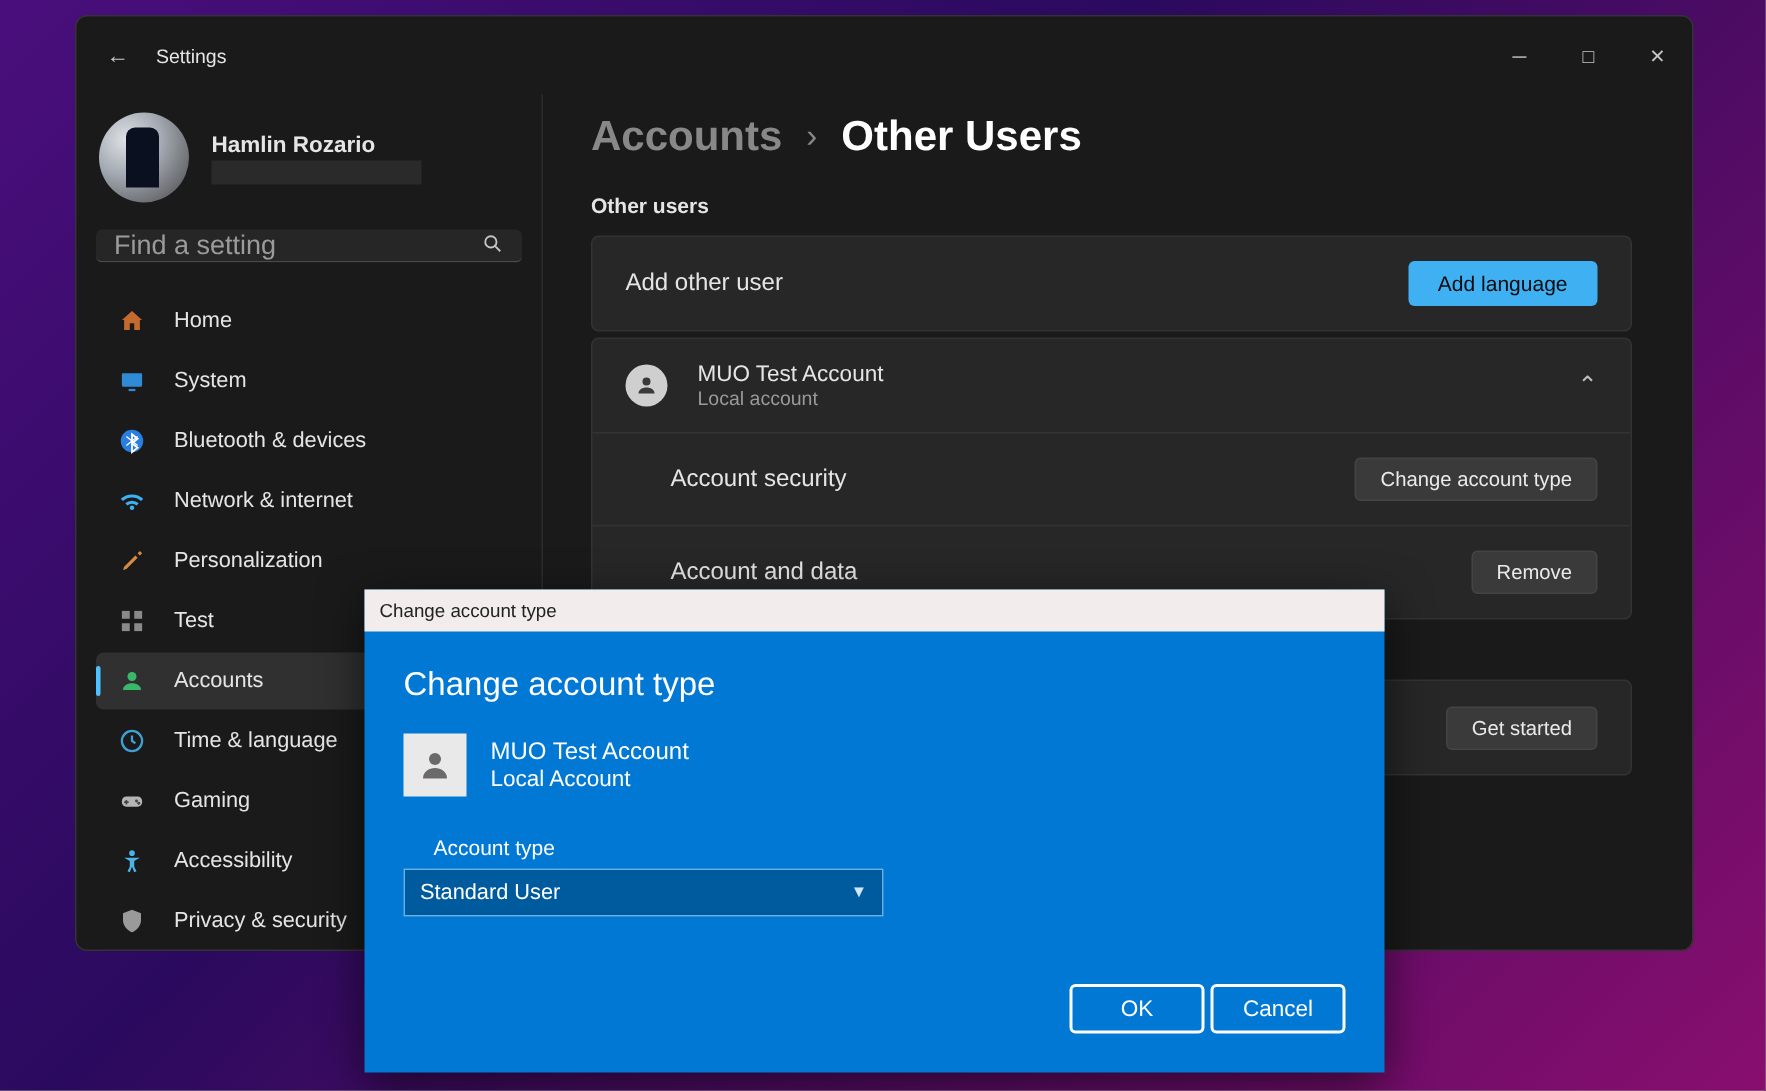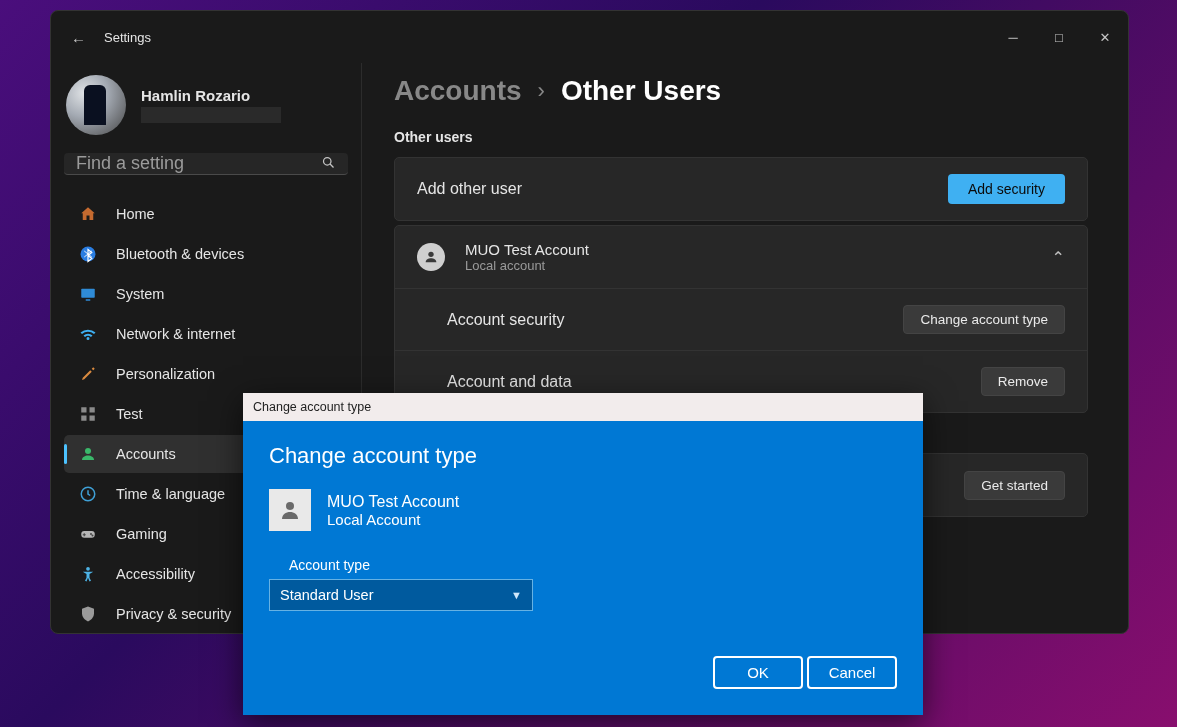--- a/index.html
+++ b/index.html
@@ -172,21 +172,21 @@
     .dlg-h { font-size: 22px; font-weight: 400; margin-bottom: 20px; }
     .dlg-user { display: flex; align-items: center; gap: 16px; margin-bottom: 26px; }
     .dlg-user-icon {
       width: 42px; height: 42px; background: #e9e9e9; display: flex; align-items: center; justify-content: center;
     }
     .dlg-user-icon svg { width: 24px; height: 24px; fill: #6a6a6a; }
     .dlg-user-name { font-size: 16px; }
     .dlg-user-sub { font-size: 15px; }
     .dlg-label { font-size: 14px; margin-bottom: 6px; margin-left: 20px; }
     .dlg-select {
-      width: 264px; height: 32px; background: #005a9e; color: #fff;
+      width: 320px; height: 32px; background: #005a9e; color: #fff;
       border: 1px solid #66b2e4; padding: 0 10px; font-size: 14.5px;
       display: flex; align-items: center; justify-content: space-between;
       cursor: pointer;
     }
     .dlg-select .chev { color: #cfe8fb; font-size: 11px; }
     .dlg-footer {
       display: flex; justify-content: flex-end; gap: 4px; padding: 0 26px 26px 0;
     }
     .dlg-btn {
       min-width: 90px; height: 33px; background: transparent; color: #fff;
@@ -236,36 +236,36 @@
         <div class="nav-item">
           <span class="nav-icon">
             <svg viewBox="0 0 24 24" fill="#c56a2f">
                 <path d="M12 3l9 8h-2v9h-5v-6H10v6H5v-9H3z"></path>
               </svg>
           </span>
           <span>Home</span>
         </div>
         <div class="nav-item">
           <span class="nav-icon">
+            <svg viewBox="0 0 24 24" fill="#2f8bd6">
+                <rect x="3" y="5" width="18" height="12" rx="1"></rect>
+                <rect x="9" y="19" width="6" height="2"></rect>
+              </svg>
+          </span>
+          <span>System</span>
+        </div>
+        <div class="nav-item">
+          <span class="nav-icon">
             <svg viewBox="0 0 24 24" fill="none" stroke="#fff" stroke-width="2">
                 <circle cx="12" cy="12" r="10" fill="#2a7de1" stroke="none"></circle>
                 <path d="M12 6l5 4-5 4V6zm0 8l5 4-5 4V14z" stroke="#fff" stroke-width="1.6" fill="none"></path>
                 <path d="M7 8l10 8M7 16l10-8" stroke="#fff" stroke-width="1.2"></path>
               </svg>
           </span>
           <span>Bluetooth &amp; devices</span>
-        </div>
-        <div class="nav-item">
-          <span class="nav-icon">
-            <svg viewBox="0 0 24 24" fill="#2f8bd6">
-                <rect x="3" y="5" width="18" height="12" rx="1"></rect>
-                <rect x="9" y="19" width="6" height="2"></rect>
-              </svg>
-          </span>
-          <span>System</span>
         </div>
         <div class="nav-item">
           <span class="nav-icon">
             <svg viewBox="0 0 24 24" fill="#3fb0f2">
                 <path d="M12 20a2 2 0 100-4 2 2 0 000 4zm-6-6a9 9 0 0112 0l-2 2a6 6 0 00-8 0zM2 10a15 15 0 0120 0l-2 2a12 12 0 00-16 0z"></path>
               </svg>
           </span>
           <span>Network &amp; internet</span>
         </div>
         <div class="nav-item">
@@ -341,21 +341,21 @@
         <span class="bc-link">Accounts</span>
         <span class="bc-sep">›</span>
         <span class="bc-current">Other Users</span>
       </div>
 
       <div class="section-title">Other users</div>
 
       <div class="card">
         <div class="card-row">
           <span>Add other user</span>
-          <button class="btn-primary">Add security</button>
+          <button class="btn-primary">Add language</button>
         </div>
       </div>
 
       <div class="card">
         <div class="card-row">
           <div class="acct-row-left">
             <span class="acct-icon">
               <svg viewBox="0 0 24 24" fill="#3a3a3a">
                   <circle cx="12" cy="8" r="4"></circle>
                   <path d="M4 20c0-4 4-6 8-6s8 2 8 6z"></path>

